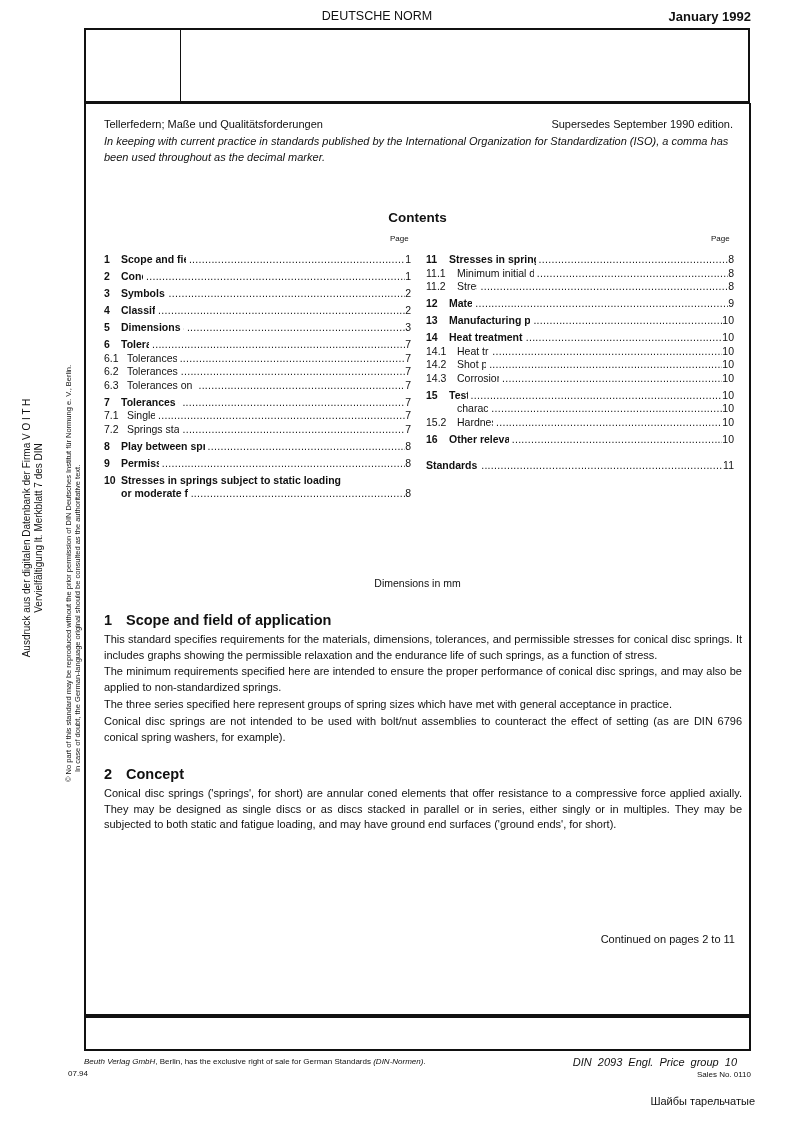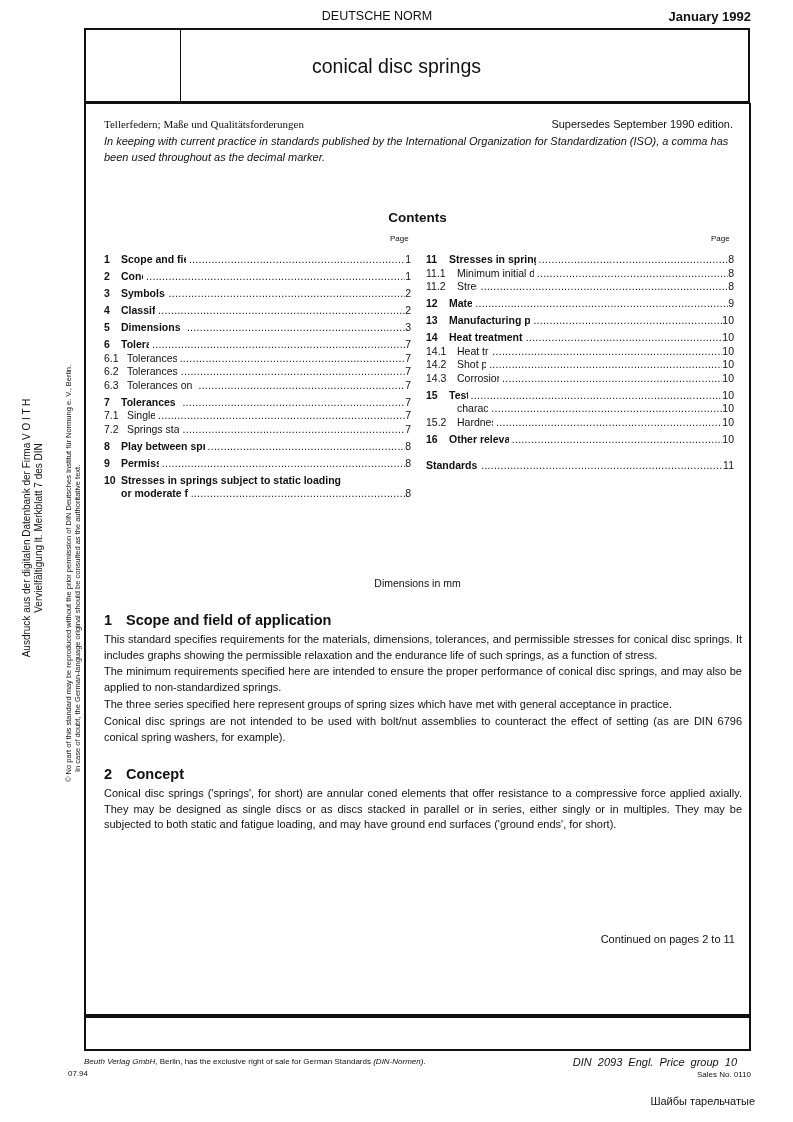--- a/index.html
+++ b/index.html
@@ -17,21 +17,21 @@
   #header-left-cell { position: absolute; left: 0; top: 0; width: 95px; height: 100%; border-right: 1.5px solid #111; }
   #header-title { position: absolute; left: 95px; top: 0; width: 431px; height: 100%; display: flex; flex-direction: column; justify-content: center; align-items: center; font-size: 19.5px; line-height: 24px; text-align: center; }
   #header-din { position: absolute; left: 527px; top: 0; width: 134px; height: 100%; border-left: 2px solid #111; display: flex; flex-direction: column; align-items: center; justify-content: center; }
   #din-mark { font-size: 22px; border-top: 2px solid #111; border-bottom: 2px solid #111; line-height: 20px; padding: 1px 0 0 0; letter-spacing: 0.5px; }
   #din-number { font-size: 24px; margin-top: 4px; }
 
   
   #body-box { left: 84px; top: 103px; width: 667px; height: 913px; border: 2.5px solid #111; border-top: none; }
   #footer-box { left: 84px; top: 1015px; width: 667px; height: 36px; border: 2.5px solid #111; border-top-width: 3px; }
 
-  #german-title { left: 104px; top: 118px; font-size: 11px; font-family: Liberation Serif, serif; }
+  #german-title { left: 104px; top: 118px; font-size: 11px; }
   #supersedes { right: 60px; top: 118px; font-size: 11px; }
   #iso-note { left: 104px; top: 134px; width: 636px; font-size: 11px; font-style: italic; line-height: 15.5px; }
 
   
   #contents-heading { left: 84px; width: 667px; top: 210px; text-align: center; font-size: 13.5px; font-weight: bold; }
   .page-hdr { font-size: 8px; top: 234px; }
   #page-hdr-left { left: 390px; }
   #page-hdr-right { left: 711px; }
 
   .toc-col { position: absolute; top: 253px; font-size: 10.5px; }
@@ -84,21 +84,20 @@
 </style>
 </head>
 <body>
 
 <div class="abs" id="top-label">DEUTSCHE NORM</div>
 <div class="abs" id="top-date">January 1992</div>
 
 <div class="abs" id="header-box">
   <div id="header-left-cell"></div>
   <div id="header-title">
-    <div>conical disc springs</div>
   </div>
 </div>
 
 <div class="abs" id="body-box"></div>
 <div class="abs" id="footer-box"></div>
 
 <div class="abs" id="german-title">Tellerfedern; Maße und Qualitätsforderungen</div>
 <div class="abs" id="supersedes">Supersedes September 1990 edition.</div>
 <div class="abs" id="iso-note">In keeping with current practice in standards published by the International Organization for Standardization (ISO), a comma has been used throughout as the decimal marker.</div>
 

